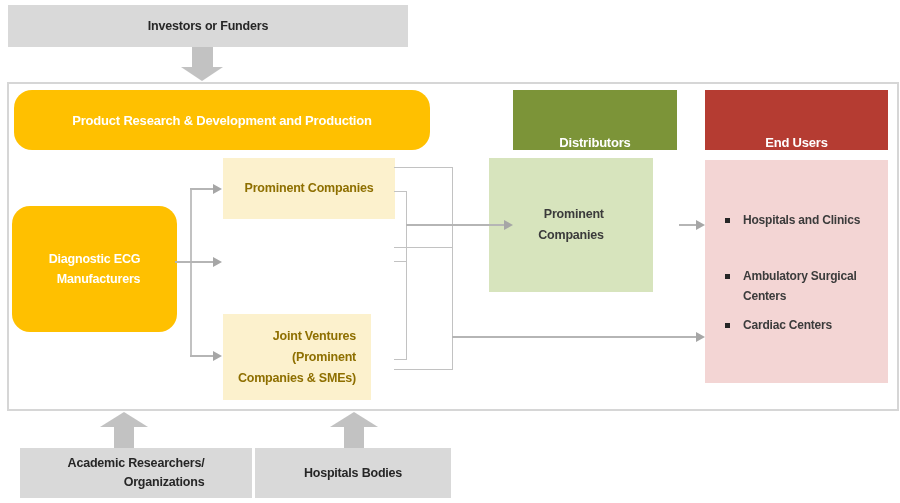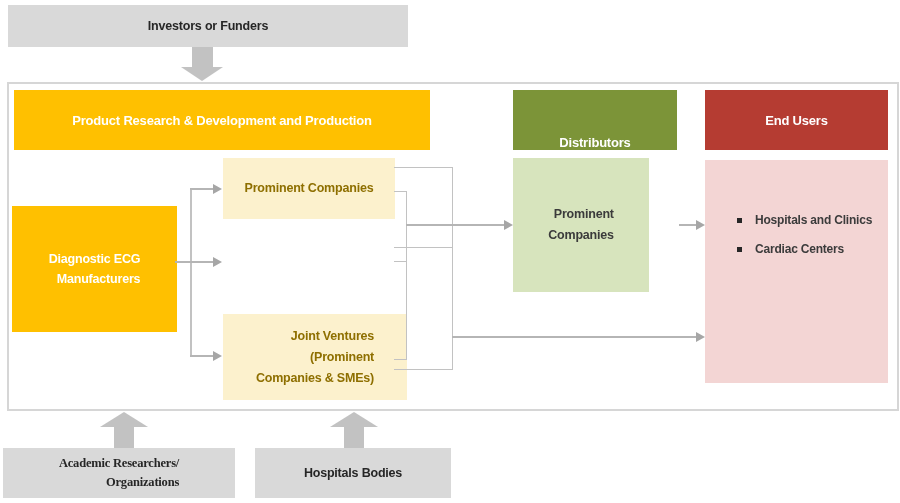--- a/index.html
+++ b/index.html
@@ -4,39 +4,39 @@
 <style>
   * { margin:0; padding:0; box-sizing:border-box; }
   html,body { background:#ffffff; }
   body { font-family:"Liberation Sans", sans-serif; }
   .canvas { position:relative; width:900px; height:503px; background:#fff; overflow:hidden; font-weight:700; letter-spacing:-0.2px; }
   .abs { position:absolute; }
   .center { display:flex; align-items:center; justify-content:center; text-align:center; }
   .prewrap { white-space:pre-line;text-align:right; }
 
   .gray-box { background:#D9D9D9; color:#262626; font-size:12.5px; line-height:19px; }
-  .amber { background:#FFC000; color:#ffffff; }
+  .amber { background:#FFC000; color:#ffffff;border-radius:18px; }
   .header { font-size:13px; color:#ffffff; }
   .green-hdr { background:#7C9438;align-items:flex-end; }
   .red-hdr { background:#B53C32; }
   .lt-yellow { background:#FCF1CD; color:#8E6F00; font-size:12.5px; line-height:21px; }
   .lt-green { background:#D7E4BD; color:#3B3B3B; font-size:12.5px; line-height:21px; }
   .lt-pink { background:#F3D5D4; color:#3B3B3B; }
 
   .container-frame { border:2px solid #D6D6D6; background:#ffffff; }
 
   .hline { background:#B5B5B5; }
   .vline { background:#C2C2C2; }
   .ah-r { width:0; height:0; border-top:5px solid transparent; border-bottom:5px solid transparent; border-left:9px solid #A6A6A6; }
 
   .shaft { background:#C2C2C2; }
   .down-head { width:0; height:0; border-left:21px solid transparent; border-right:21px solid transparent; border-top:14px solid #C2C2C2; }
   .up-head { width:0; height:0; border-left:24px solid transparent; border-right:24px solid transparent; border-bottom:15px solid #C2C2C2; }
 
-  .eu-list { padding:50px 0 0 32px; }
+  .eu-list { padding:50px 0 0 20px; }
   .eu-item { display:flex; }
   .eu-item .sq { width:5px; height:5px; background:#262626; margin:8px 13px 0 0; flex:0 0 auto; }
   .eu-item .txt { font-size:12px; line-height:20px; text-align:left; width:145px; }
   .eu-item + .eu-item { margin-top:36px; }
   .eu-item.third { margin-top:9px; }
 </style>
 </head>
 <body>
 
 <div class="canvas">
@@ -51,55 +51,60 @@
   </div>
 
   <div class="abs container-frame" style="left:7px; top:82px; width:892px; height:329px;"></div>
 
   <div class="abs amber header center" style="left:14px; top:90px; width:416px; height:60px;">
     <span>Product Research &amp; Development and Production</span>
   </div>
   <div class="abs green-hdr header center" style="left:513px; top:90px; width:164px; height:60px;">
     <span>Distributors</span>
   </div>
-  <div class="abs red-hdr header center" style="left:705px; top:90px; width:183px; height:60px;">
+  <div class="abs red-hdr header center" style="left:705px; top:90px; width:183px; height:60px;align-items:flex-end;">
     <span>End Users</span>
   </div>
 
   <div class="abs amber center" style="left:12px; top:206px; width:165px; height:126px; font-size:12.5px; line-height:20px;">
     <span class="prewrap">Diagnostic ECG
 Manufacturers</span>
   </div>
 
   <div class="abs lt-yellow center" style="left:223px; top:158px; width:172px; height:61px;">
     <span class="prewrap">Prominent Companies</span>
   </div>
-  <div class="abs lt-yellow center" style="left:223px; top:314px; width:184px; height:86px;">
+  <div class="abs lt-yellow center" style="left:223px; top:314px; width:148px; height:86px;">
     <span class="prewrap">Joint Ventures
 (Prominent
 Companies &amp; SMEs)</span>
   </div>
 
-  <div class="abs lt-green center" style="left:513px; top:158px; width:136px; height:134px;">
+  <div class="abs lt-green center" style="left:489px; top:158px; width:164px; height:134px;">
     <span class="prewrap">Prominent
 Companies</span>
   </div>
 
   <div class="abs lt-pink eu-list" style="left:705px; top:160px; width:183px; height:223px;">
     <div class="eu-item">
       <span class="sq"></span>
       <span class="txt prewrap">Hospitals and Clinics</span>
     </div>
+    <div class="eu-item">
+      <span class="sq"></span>
+      <span class="txt prewrap">Ambulatory Surgical
+Centers</span>
+    </div>
     <div class="eu-item third">
       <span class="sq"></span>
       <span class="txt prewrap">Cardiac Centers</span>
     </div>
   </div>
 
-  <div class="abs gray-box center" style="left:3px; top:448px; width:232px; height:50px;font-family:Liberation Serif, serif;">
+  <div class="abs gray-box center" style="left:20px; top:448px; width:232px; height:50px;">
     <span class="prewrap">Academic Researchers/
 Organizations</span>
   </div>
   <div class="abs gray-box center" style="left:255px; top:448px; width:196px; height:50px;">
     <span>Hospitals Bodies</span>
   </div>
 
   <div>
     <div class="abs up-head" style="left:100px; top:412px;"></div>
     <div class="abs shaft" style="left:114px; top:427px; width:20px; height:21px;"></div>

